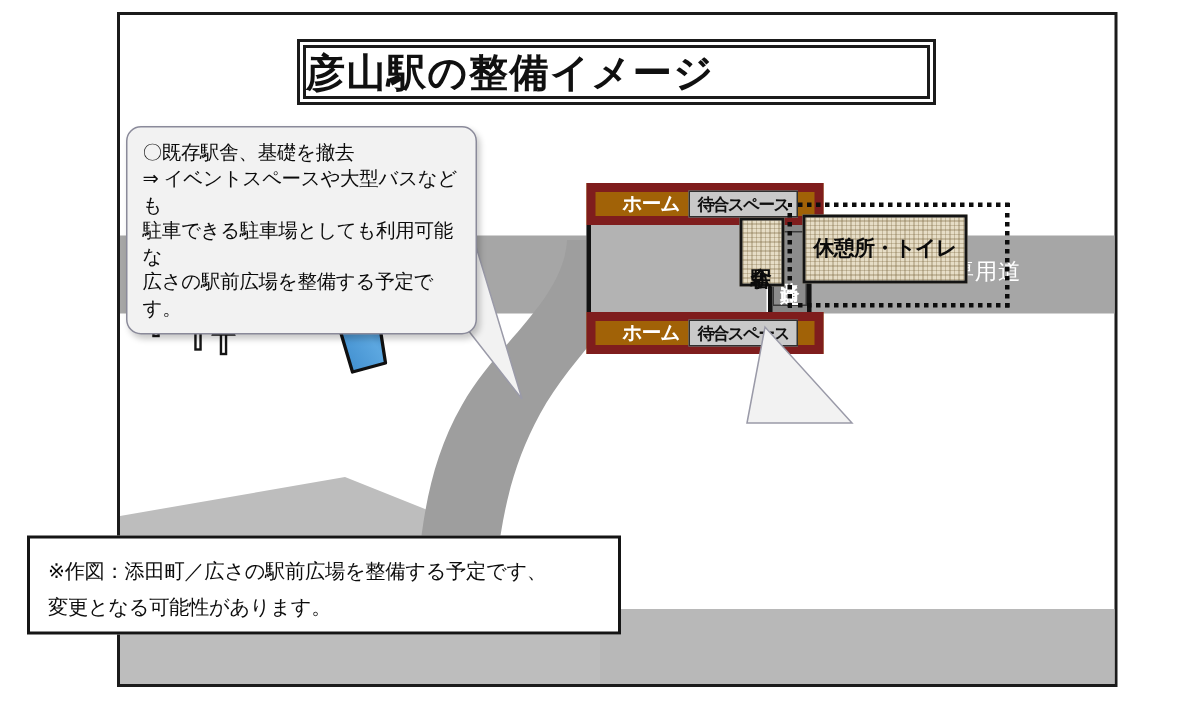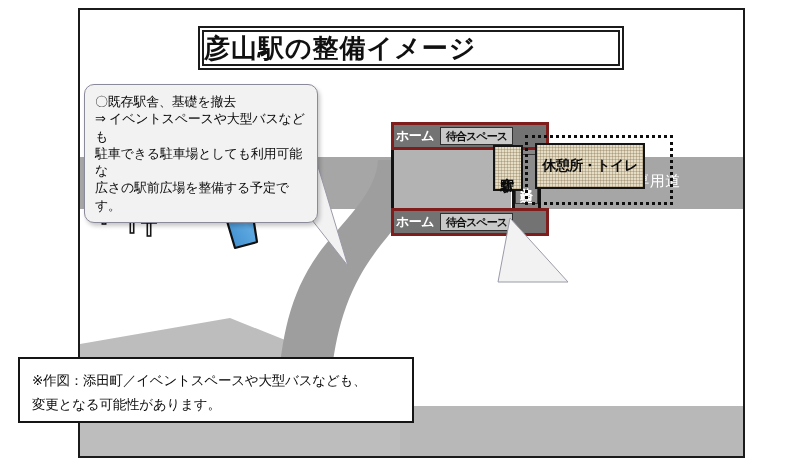--- a/index.html
+++ b/index.html
@@ -105,26 +105,26 @@
     font-size: 26px;
     font-weight: bold;
     color: #101010;
     letter-spacing: 1px;
     white-space: nowrap;
   }
 
   
   .platform {
     position: absolute;
-    background: #737373;
-    border: 3px solid #7f1d1d;
-    box-sizing: border-box;
-    display: flex;
-    align-items: center;
-    padding-left: 2px;
+    background: #a16207;
+    border: 6px solid #7f1d1d;
+    box-sizing: border-box;
+    display: flex;
+    align-items: center;
+    padding-left: 18px;
     gap: 6px;
   }
   .platform-upper { left: 311px; top: 112px; width: 158px; height: 28px; }
   .platform-lower { left: 311px; top: 198px; width: 158px; height: 28px; }
   .platform-label {
     font-size: 13px;
     font-weight: bold;
     color: #ffffff;
     white-space: nowrap;
     letter-spacing: -0.5px;
@@ -422,17 +422,17 @@
       <div class="callout-text">〇既存駅舎、基礎を撤去
 ⇒ イベントスペースや大型バスなども
 駐車できる駐車場としても利用可能な
 広さの駅前広場を整備する予定です。</div>
     </div>
 
 
   </div>
 
   <div class="note-box">
-    <div class="note-text">※作図：添田町／イベントスペースや大型バスなども、
+    <div class="note-text">※作図：添田町／広さの駅前広場を整備する予定です、
 変更となる可能性があります。</div>
   </div>
 
 </div>
 
 </body></html>

